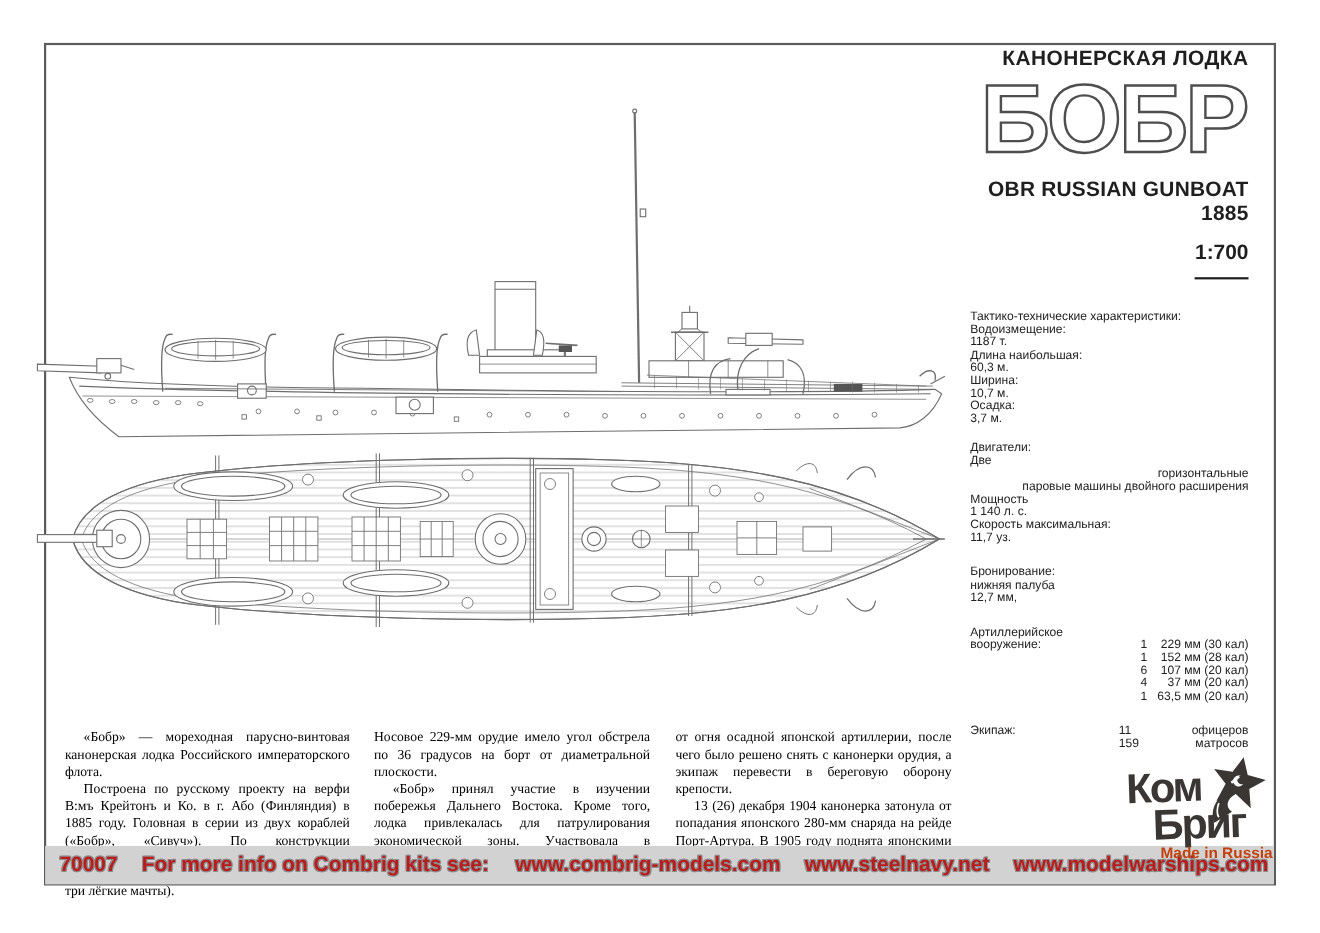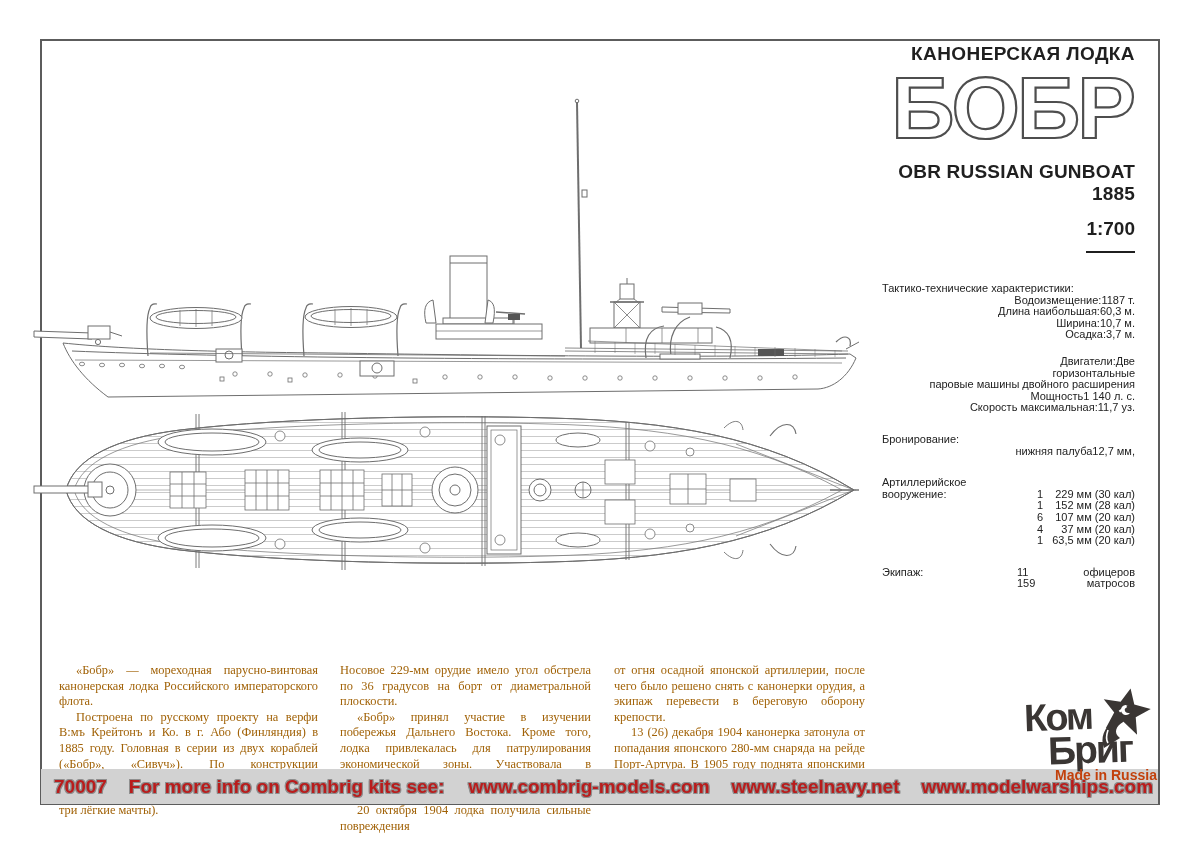--- a/index.html
+++ b/index.html
@@ -13,33 +13,33 @@
   .plan-svg{position:absolute;left:30px;top:412px;}
   
   .title-block{position:absolute;left:875px;top:43px;width:260px;text-align:right;color:#1f1f1f;}
   .type-label{font-size:19px;font-weight:bold;letter-spacing:.4px;}
   .bobr-wrap{margin-top:5px;}
   .subtitle{font-size:19px;font-weight:bold;margin-top:7px;letter-spacing:.2px;}
   .scale{display:inline-block;font-size:19px;font-weight:bold;margin-top:13px;
          border-bottom:2.5px solid #1f1f1f;padding-bottom:11px;}
   
   .specs{position:absolute;left:882px;top:283px;width:253px;font-size:11px;line-height:11.6px;color:#222;}
-  .srow{display:flex;justify-content:flex-end;}
+  .srow{display:flex;justify-content:flex-start;flex-direction:column;}
   .shead{font-weight:normal;}
   .rline{text-align:right;}
   .gap15{height:15px;}.gap20{height:20px;}
   .split{display:flex;justify-content:space-between;align-items:flex-start;}
   .numcol{width:118px;}
   .numrow{display:flex;}
   .numrow .cnt{width:26px;text-align:right;}
   .numrow .cnt-l{width:34px;text-align:left;}
   .numrow .txt{flex:1;text-align:right;}
   
   .hist{position:absolute;top:663px;font-family:"Liberation Serif",serif;font-size:12.4px;
-        line-height:15.6px;text-align:justify;color:#a16207;}
+        line-height:15.6px;text-align:justify;color:#000000;}
   .hist p{margin:0;text-indent:17px;}
   .hist p.noindent{text-indent:0;}
   #col1{left:59px;width:259px;}
   #col2{left:340px;width:251px;}
   #col3{left:614px;width:251px;}
   
   .footer-bar{position:absolute;left:41px;top:769px;width:1117px;height:35px;background:#d2d2d2;
         display:flex;align-items:center;padding-left:13px;box-sizing:border-box;}
   .outline-text{font-weight:bold;font-size:19px;color:#b91c1c;letter-spacing:0px;white-space:nowrap;
         text-shadow:1px 0 0 #8f8f8f,-1px 0 0 #8f8f8f,0 1px 0 #8f8f8f,0 -1px 0 #8f8f8f,
@@ -392,21 +392,20 @@
   </div>
 </div>
 
 <div class="hist" id="col1">
   <p>«Бобр» — мореходная парусно-винтовая канонерская лодка Российского императорского флота.</p>
   <p>Построена по русскому проекту на верфи В:мъ Крейтонъ и Ко. в г. Або (Финляндия) в 1885 году. Головная в серии из двух кораблей («Бобр», «Сивуч»). По конструкции представляла собой плоскодонный корабль с оснасткой брига (позже оснастка заменена на три лёгкие мачты).</p>
 </div>
 <div class="hist" id="col2">
   <p class="noindent">Носовое 229-мм орудие имело угол обстрела по 36 градусов на борт от диаметральной плоскости.</p>
   <p>«Бобр» принял участие в изучении побережья Дальнего Востока. Кроме того, лодка привлекалась для патрулирования экономической зоны. Участвовала в подавлении ихэтуаньского восстания и в русско-японской войне.</p>
-  <p>20 октября 1904 лодка получила сильные повреждения</p>
 </div>
 <div class="hist" id="col3">
   <p class="noindent">от огня осадной японской артиллерии, после чего было решено снять с канонерки орудия, а экипаж перевести в береговую оборону крепости.</p>
   <p>13 (26) декабря 1904 канонерка затонула от попадания японского 280-мм снаряда на рейде Порт-Артура. В 1905 году поднята японскими водолазами и сдана на слом.</p>
 </div>
 
 <div class="footer-bar">
   <span class="outline-text mr22">70007</span>
   <span class="outline-text mr24">For more info on Combrig kits see:</span>
   <span class="outline-text mr22">www.combrig-models.com</span>

